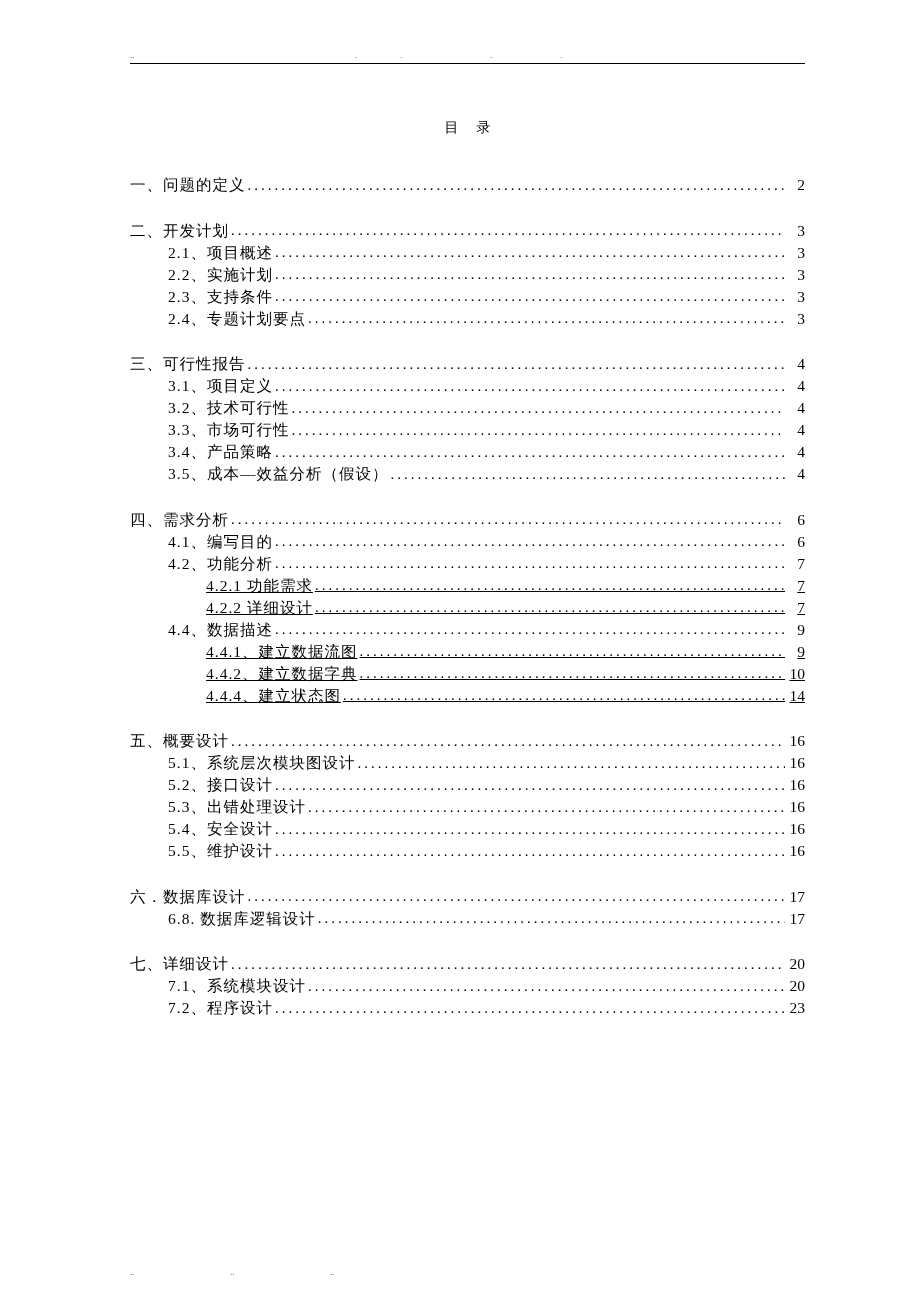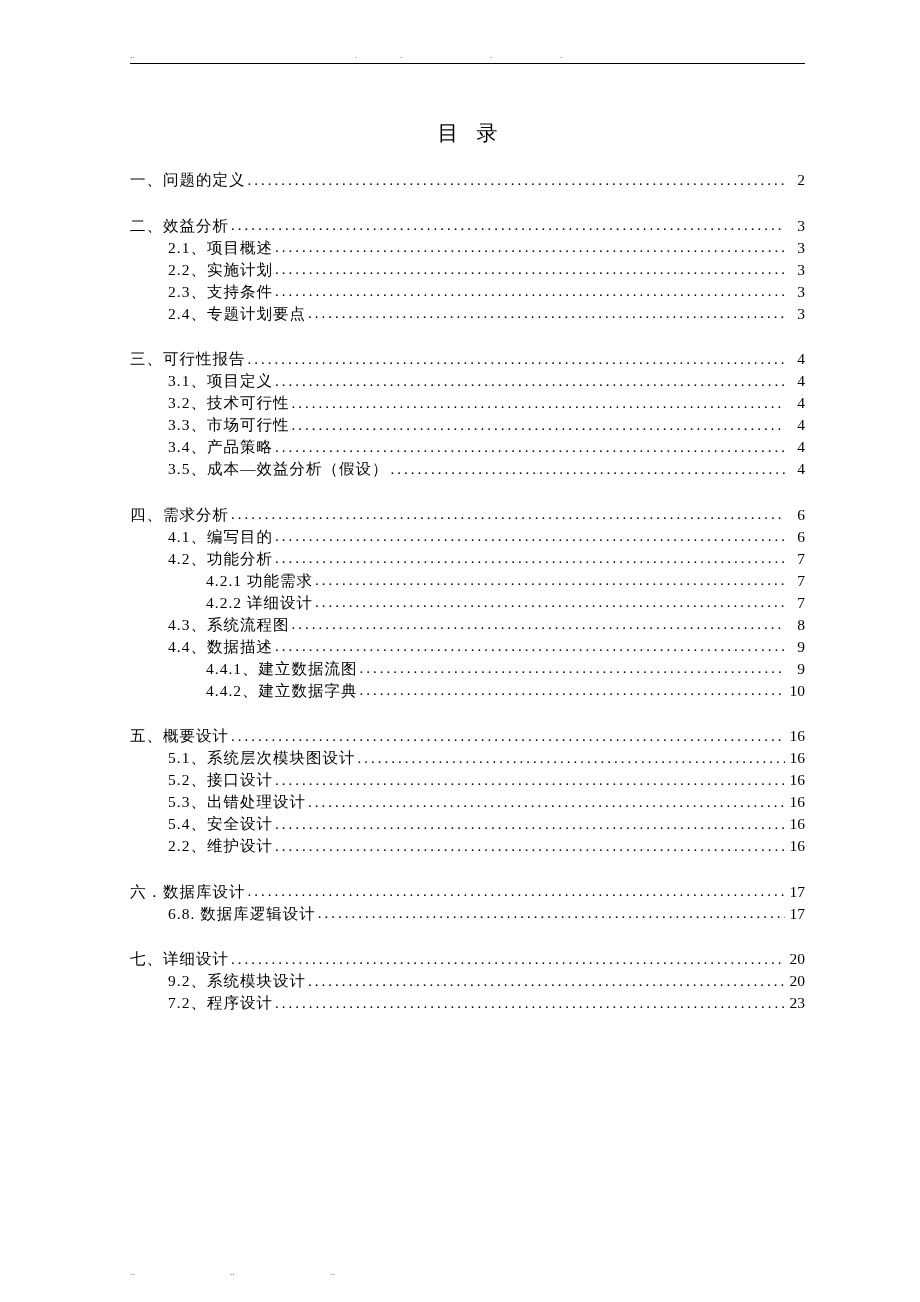--- a/index.html
+++ b/index.html
@@ -31,24 +31,24 @@
       top: 0;
       letter-spacing: 0;
     }
     .m1 { left: 0px; }
     .m2 { left: 225px; }
     .m3 { left: 270px; }
     .m4 { left: 360px; }
     .m5 { left: 430px; }
     .title {
       text-align: center;
-      font-size: 21px;
+      font-size: 14px;
       font-weight: normal;
       letter-spacing: 18px;
-      margin-bottom: 25px;
+      margin-bottom: 40px;
       padding-left: 18px;
     }
     .toc {
       font-size: 15.5px;
       line-height: 1.0;
     }
     .toc-section {
       margin-bottom: 30px;
     }
     .toc-entry {
@@ -58,20 +58,21 @@
       margin-bottom: 6.5px;
     }
     .toc-entry.level-0 {
       padding-left: 0;
     }
     .toc-entry.level-1 {
       padding-left: 38px;
     }
     .toc-entry.level-2 {
       padding-left: 76px;
+      text-decoration: underline;
     }
     .toc-label {
       flex-shrink: 0;
       letter-spacing: 1px;
     }
     .toc-dots {
       flex: 1;
       overflow: hidden;
       letter-spacing: 3px;
       color: #000;
@@ -118,21 +119,21 @@
   <div class="toc" id="toc-container">
       <div class="toc-section">
         <div class="toc-entry level-0">
           <span class="toc-label">一、问题的定义</span>
           <span class="toc-dots"></span>
           <span class="toc-page">2</span>
         </div>
       </div>
       <div class="toc-section">
         <div class="toc-entry level-0">
-          <span class="toc-label">二、效益分析</span>
+          <span class="toc-label">二、开发计划</span>
           <span class="toc-dots"></span>
           <span class="toc-page">3</span>
         </div>
         <div class="toc-entry level-1">
           <span class="toc-label">2.1、项目概述 </span>
           <span class="toc-dots"></span>
           <span class="toc-page">3</span>
         </div>
         <div class="toc-entry level-1">
           <span class="toc-label">2.2、实施计划 </span>
@@ -202,39 +203,39 @@
           <span class="toc-label">4.2.1  功能需求</span>
           <span class="toc-dots"></span>
           <span class="toc-page">7</span>
         </div>
         <div class="toc-entry level-2">
           <span class="toc-label">4.2.2  详细设计</span>
           <span class="toc-dots"></span>
           <span class="toc-page">7</span>
         </div>
         <div class="toc-entry level-1">
-          <span class="toc-label">4.3、系统流程图 </span>
-          <span class="toc-dots"></span>
-          <span class="toc-page">8</span>
-        </div>
-        <div class="toc-entry level-1">
           <span class="toc-label">4.4、数据描述 </span>
           <span class="toc-dots"></span>
           <span class="toc-page">9</span>
         </div>
         <div class="toc-entry level-2">
           <span class="toc-label">4.4.1、建立数据流图</span>
           <span class="toc-dots"></span>
           <span class="toc-page">9</span>
         </div>
         <div class="toc-entry level-2">
           <span class="toc-label">4.4.2、建立数据字典</span>
           <span class="toc-dots"></span>
           <span class="toc-page">10</span>
         </div>
+        <div class="toc-entry level-2">
+          <span class="toc-label">4.4.4、建立状态图</span>
+          <span class="toc-dots"></span>
+          <span class="toc-page">14</span>
+        </div>
       </div>
       <div class="toc-section">
         <div class="toc-entry level-0">
           <span class="toc-label">五、概要设计</span>
           <span class="toc-dots"></span>
           <span class="toc-page">16</span>
         </div>
         <div class="toc-entry level-1">
           <span class="toc-label">5.1、系统层次模块图设计 </span>
           <span class="toc-dots"></span>
@@ -249,21 +250,21 @@
           <span class="toc-label">5.3、出错处理设计 </span>
           <span class="toc-dots"></span>
           <span class="toc-page">16</span>
         </div>
         <div class="toc-entry level-1">
           <span class="toc-label">5.4、安全设计 </span>
           <span class="toc-dots"></span>
           <span class="toc-page">16</span>
         </div>
         <div class="toc-entry level-1">
-          <span class="toc-label">2.2、维护设计 </span>
+          <span class="toc-label">5.5、维护设计 </span>
           <span class="toc-dots"></span>
           <span class="toc-page">16</span>
         </div>
       </div>
       <div class="toc-section">
         <div class="toc-entry level-0">
           <span class="toc-label">六．数据库设计</span>
           <span class="toc-dots"></span>
           <span class="toc-page">17</span>
         </div>
@@ -273,21 +274,21 @@
           <span class="toc-page">17</span>
         </div>
       </div>
       <div class="toc-section">
         <div class="toc-entry level-0">
           <span class="toc-label">七、详细设计</span>
           <span class="toc-dots"></span>
           <span class="toc-page">20</span>
         </div>
         <div class="toc-entry level-1">
-          <span class="toc-label">9.2、系统模块设计 </span>
+          <span class="toc-label">7.1、系统模块设计 </span>
           <span class="toc-dots"></span>
           <span class="toc-page">20</span>
         </div>
         <div class="toc-entry level-1">
           <span class="toc-label">7.2、程序设计 </span>
           <span class="toc-dots"></span>
           <span class="toc-page">23</span>
         </div>
       </div>
     </div>

